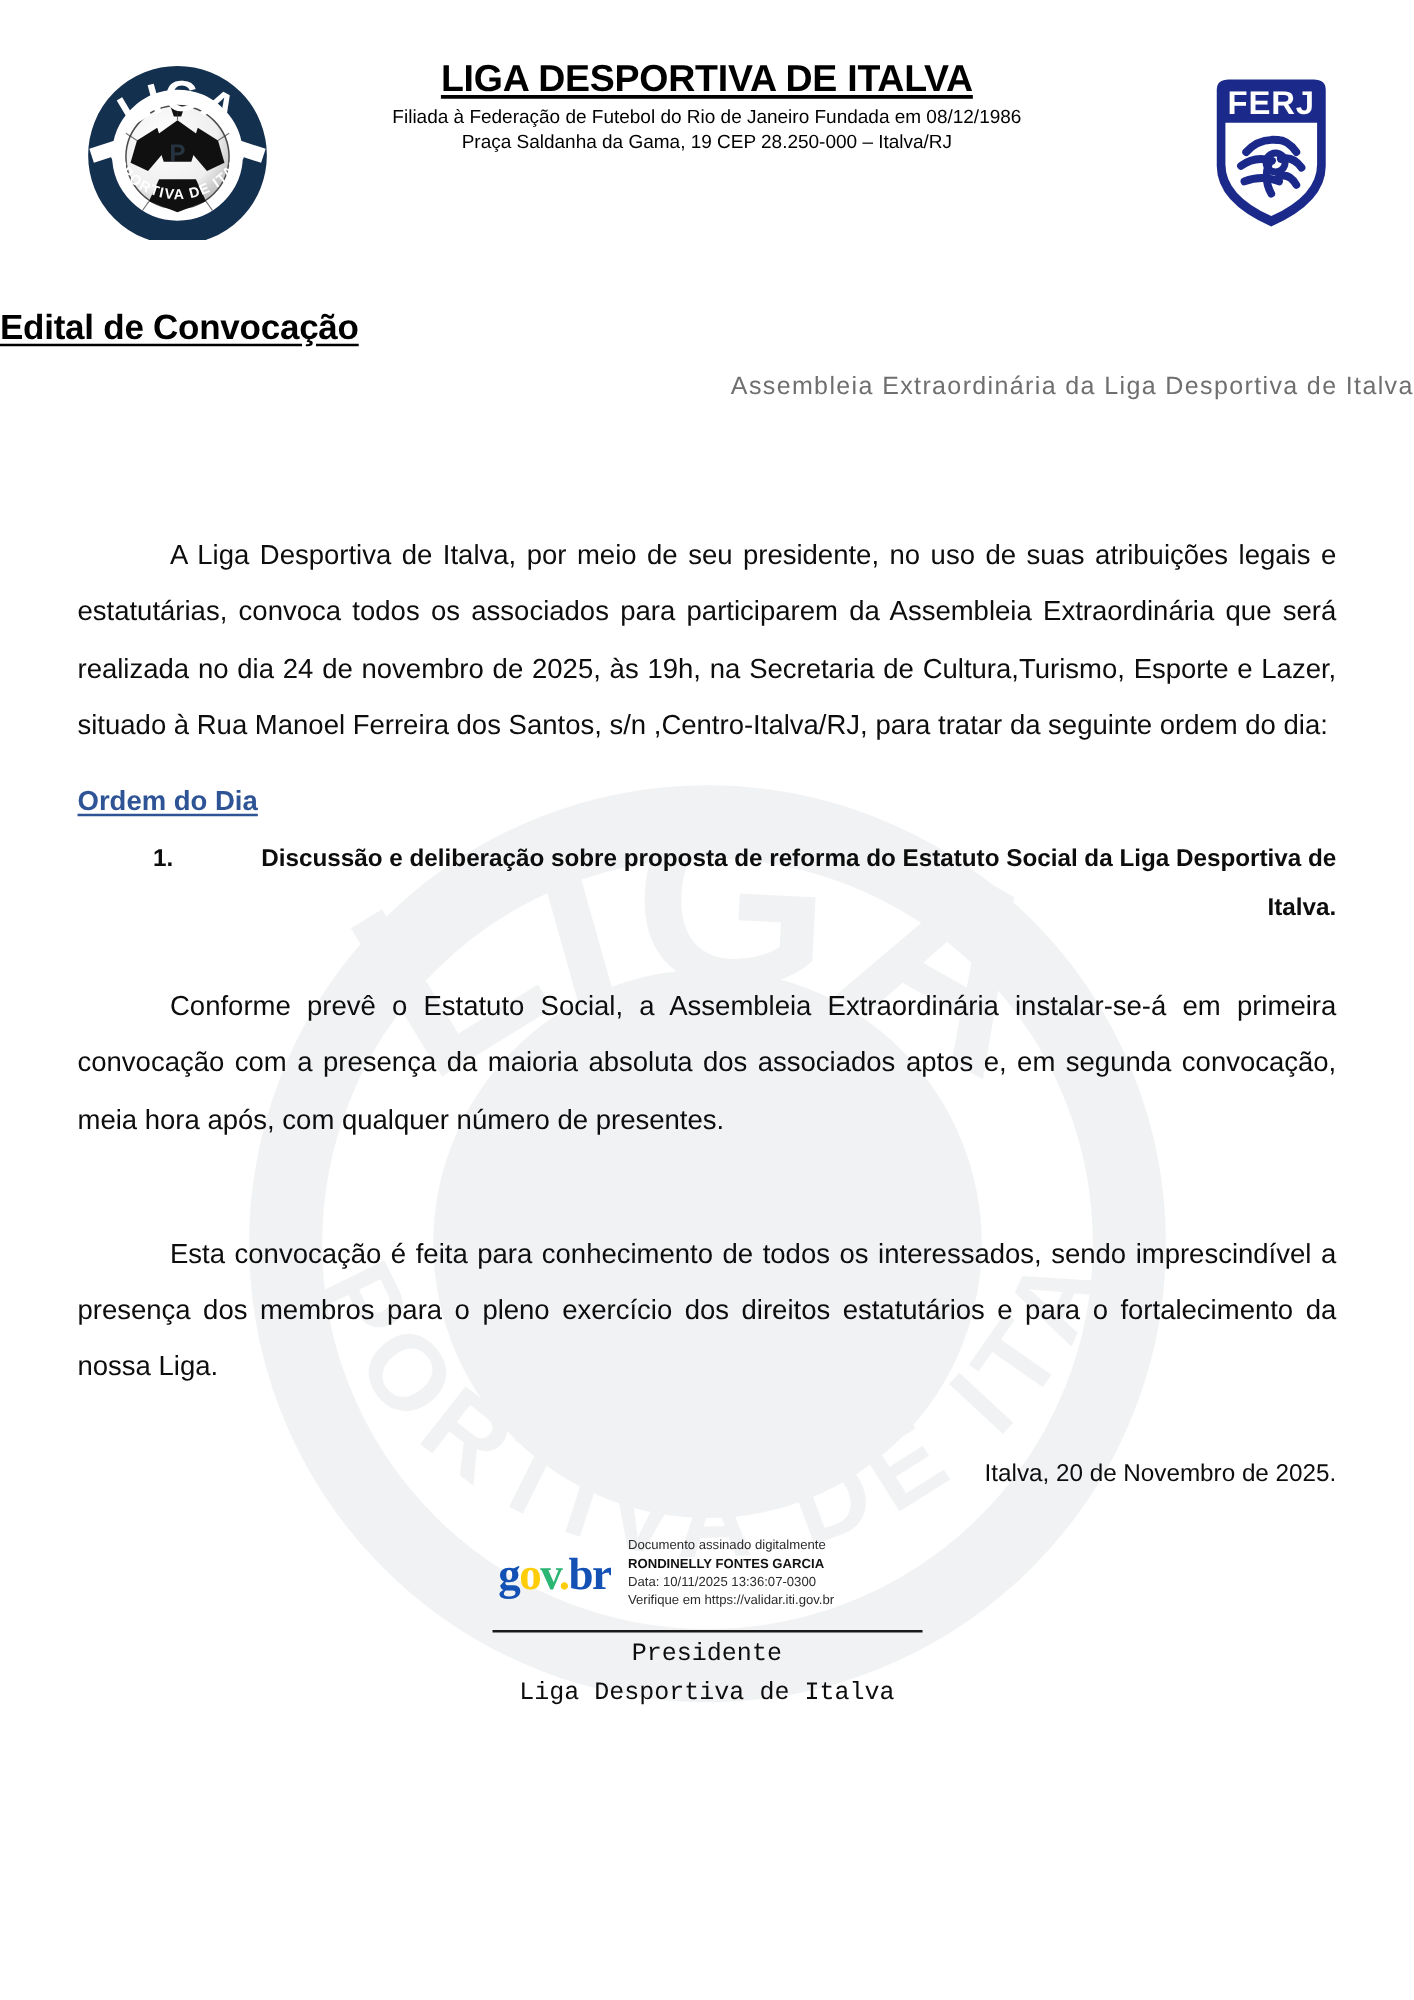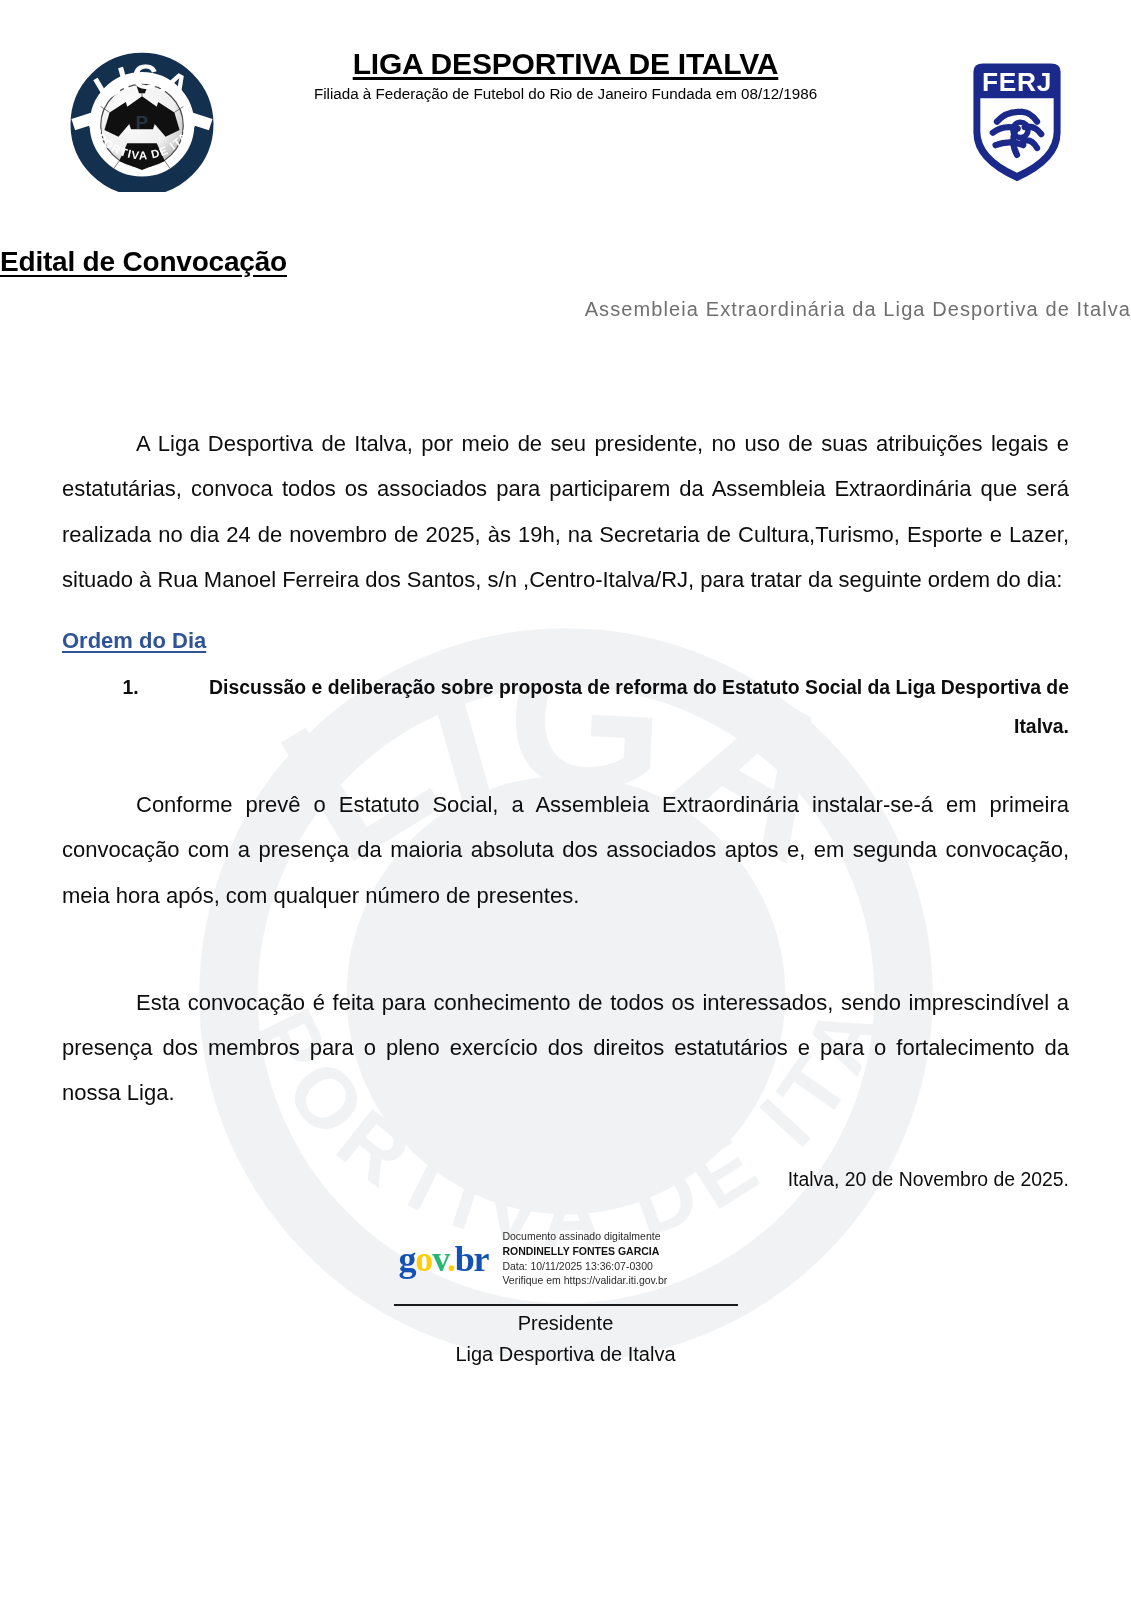--- a/index.html
+++ b/index.html
@@ -189,20 +189,21 @@
     width: 344px;
     border-top: 2px solid #1a1a1a;
     margin: 8px 0 0 0;
   }
   .sig-role, .sig-org {
     font-size: 20px;
     text-align: right;
     line-height: 1.35;
     margin: 4px 0 0 0;
     color: #0d0d0d;
+    font-family: Liberation Mono, monospace;
   }
 </style>
 </head>
 <body>
 
 <div class="page">
 
   <div class="watermark">
     <svg viewBox="0 0 400 400" xmlns="http://www.w3.org/2000/svg" aria-hidden="true">
       <defs>
@@ -290,20 +291,21 @@
             <path d="M104 130 Q96 116 84 120"></path>
             <path d="M75 140 Q66 124 72 106"></path>
           </g>
           <circle cx="80" cy="104" r="11" fill="none" stroke="#1b2a8a" stroke-width="8"></circle>
         </svg>
       </div>
 
       <div class="header-text">
         <div class="org-title">LIGA DESPORTIVA DE ITALVA</div>
         <div class="org-line">Filiada à Federação de Futebol do Rio de Janeiro Fundada em 08/12/1986</div>
+        <div class="org-line">Praça Saldanha da Gama, 19 CEP 28.250-000 – Italva/RJ</div>
       </div>
     </div>
 
     <h1 class="doc-title">
       <span>Edital de Convocação</span>
     </h1>
     <div class="doc-subtitle">Assembleia Extraordinária da Liga Desportiva de Italva</div>
 
     <div class="body-wrap">
 

